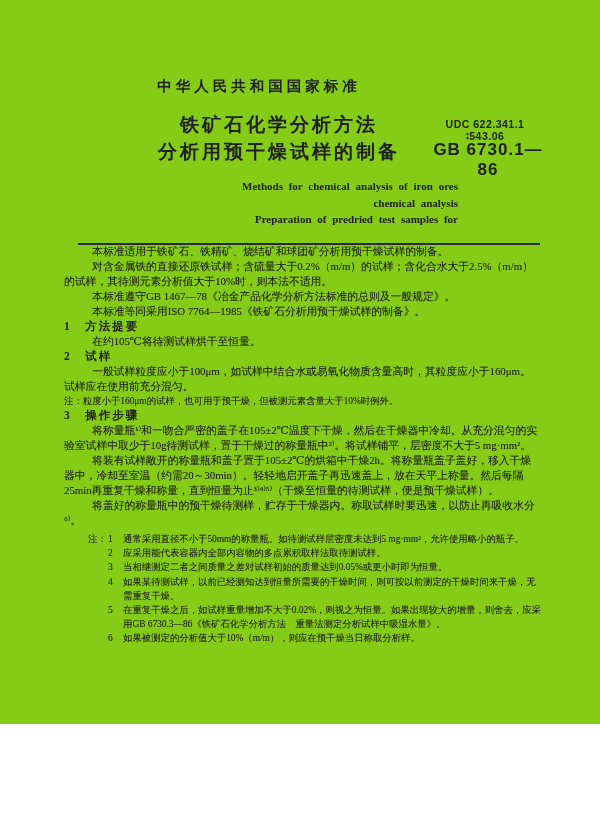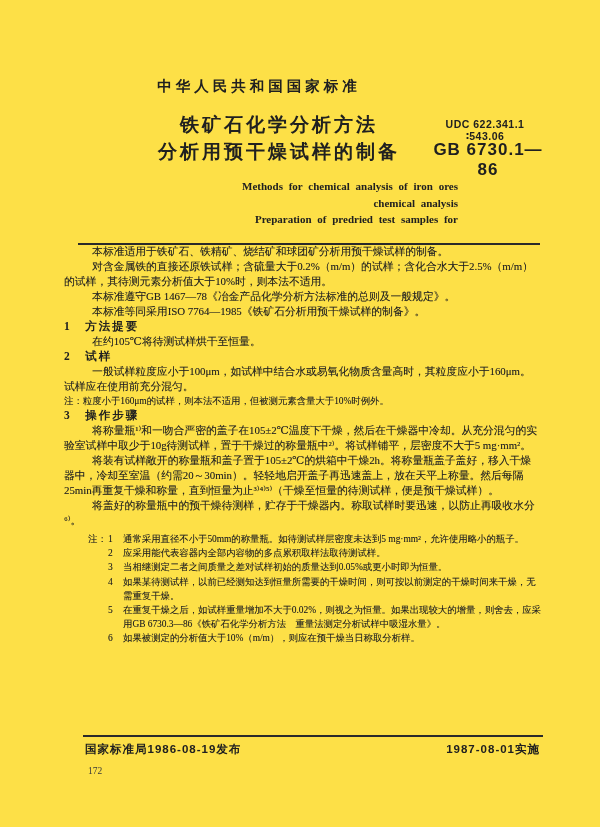--- a/index.html
+++ b/index.html
@@ -1,17 +1,17 @@
 <!DOCTYPE html>
 <html><head>
 <meta charset="utf-8">
 <style>
   html,body{margin:0;padding:0;background:#ffffff;}
   .page{
-    position:relative;width:600px;height:827px;background:#fde047;overflow:hidden;
+    position:relative;width:600px;height:724px;background:#84cc16;overflow:hidden;
     font-family:"Liberation Serif","DejaVu Serif",serif;color:#202020;
   }
   
   .std-label{
     position:absolute;top:77px;left:58px;width:402px;text-align:center;
     font-weight:bold;font-size:14.5px;letter-spacing:4px;
     font-family:"Liberation Sans","DejaVu Sans",sans-serif;
   }
   .zh-title{
     position:absolute;left:78px;width:402px;text-align:center;font-weight:bold;
@@ -101,21 +101,21 @@
     <p class="para first-para">本标准适用于铁矿石、铁精矿、烧结矿和球团矿分析用预干燥试样的制备。</p>
     <p class="para">对含金属铁的直接还原铁试样；含硫量大于0.2%（m/m）的试样；含化合水大于2.5%（m/m）的试样，其待测元素分析值大于10%时，则本法不适用。</p>
     <p class="para">本标准遵守GB 1467—78《冶金产品化学分析方法标准的总则及一般规定》。</p>
     <p class="para">本标准等同采用ISO 7764—1985《铁矿石分析用预干燥试样的制备》。</p>
 
     <p class="sec-h">1　方法提要</p>
     <p class="para">在约105℃将待测试样烘干至恒量。</p>
 
     <p class="sec-h">2　试样</p>
     <p class="para">一般试样粒度应小于100μm，如试样中结合水或易氧化物质含量高时，其粒度应小于160μm。试样应在使用前充分混匀。</p>
-    <p class="note-single">注：粒度小于160μm的试样，则本法不适用，但被测元素含量大于10%时例外。</p>
+    <p class="note-single">注：粒度小于160μm的试样，也可用于预干燥，但被测元素含量大于10%时例外。</p>
 
     <p class="sec-h">3　操作步骤</p>
     <p class="para">将称量瓶¹⁾和一吻合严密的盖子在105±2℃温度下干燥，然后在干燥器中冷却。从充分混匀的实验室试样中取少于10g待测试样，置于干燥过的称量瓶中²⁾。将试样铺平，层密度不大于5 mg·mm²。</p>
     <p class="para">将装有试样敞开的称量瓶和盖子置于105±2℃的烘箱中干燥2h。将称量瓶盖子盖好，移入干燥器中，冷却至室温（约需20～30min）。轻轻地启开盖子再迅速盖上，放在天平上称量。然后每隔25min再重复干燥和称量，直到恒量为止³⁾⁴⁾⁵⁾（干燥至恒量的待测试样，便是预干燥试样）。</p>
     <p class="para">将盖好的称量瓶中的预干燥待测样，贮存于干燥器内。称取试样时要迅速，以防止再吸收水分⁶⁾。</p>
 
     <div class="notes">
       <span class="notes-label">注：</span>
       <div class="note-item">
         <span class="note-num">1</span>

